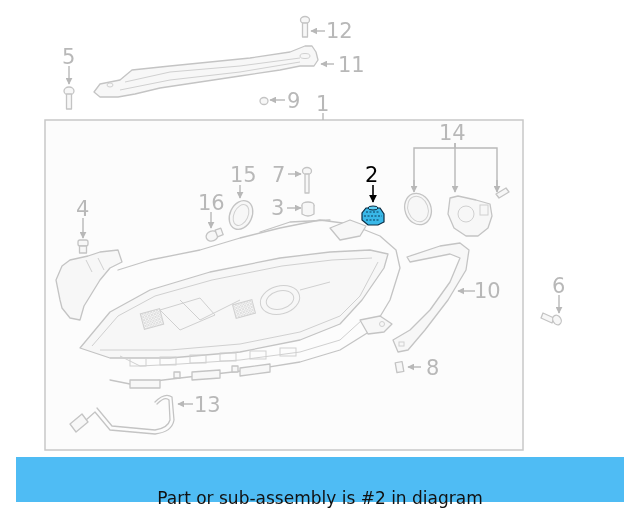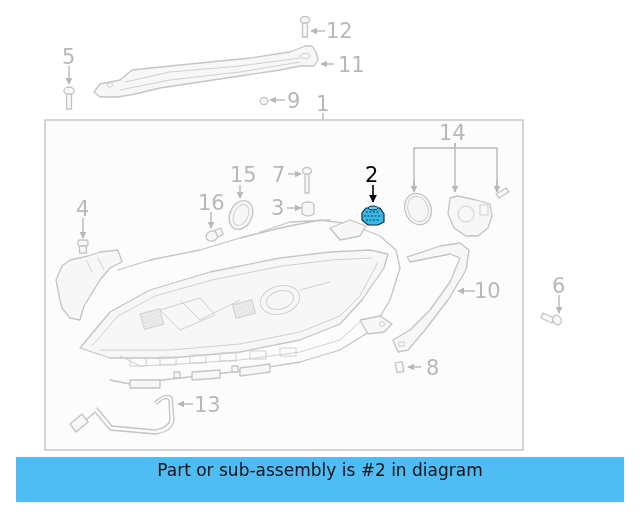--- a/index.html
+++ b/index.html
@@ -11,21 +11,21 @@
   .ln { fill: none; stroke: #c4c4c4; stroke-width: 1.3; stroke-linejoin: round; stroke-linecap: round; }
   .lnf { fill: #f7f7f7; stroke: #c4c4c4; stroke-width: 1.3; stroke-linejoin: round; }
   .thin { fill: none; stroke: #d0d0d0; stroke-width: 1; }
   .arw { fill: none; stroke: #b8b8b8; stroke-width: 1.4; }
   .banner {
     position: absolute; left: 16px; top: 457px; width: 608px; height: 45px;
     background: #4fbcf4; color: #111; text-align: center;
     font-family: "DejaVu Sans", sans-serif; font-size: 17px; line-height: 20px;
     padding-top: 3px; box-sizing: border-box;
   }
-  .banner div { white-space: nowrap; }
+  .banner div { white-space: nowrap; margin-top: 28px; }
 </style>
 </head>
 <body>
 
 <svg id="diagram" viewBox="0 0 640 512" xmlns="http://www.w3.org/2000/svg">
   <defs>
     <marker id="ah" viewBox="0 0 10 10" refX="9" refY="5" markerWidth="5" markerHeight="5" orient="auto">
       <path d="M0,0 L10,5 L0,10 z" fill="#b8b8b8"></path>
     </marker>
     <marker id="ahk" viewBox="0 0 10 10" refX="9" refY="5" markerWidth="5" markerHeight="5" orient="auto">

